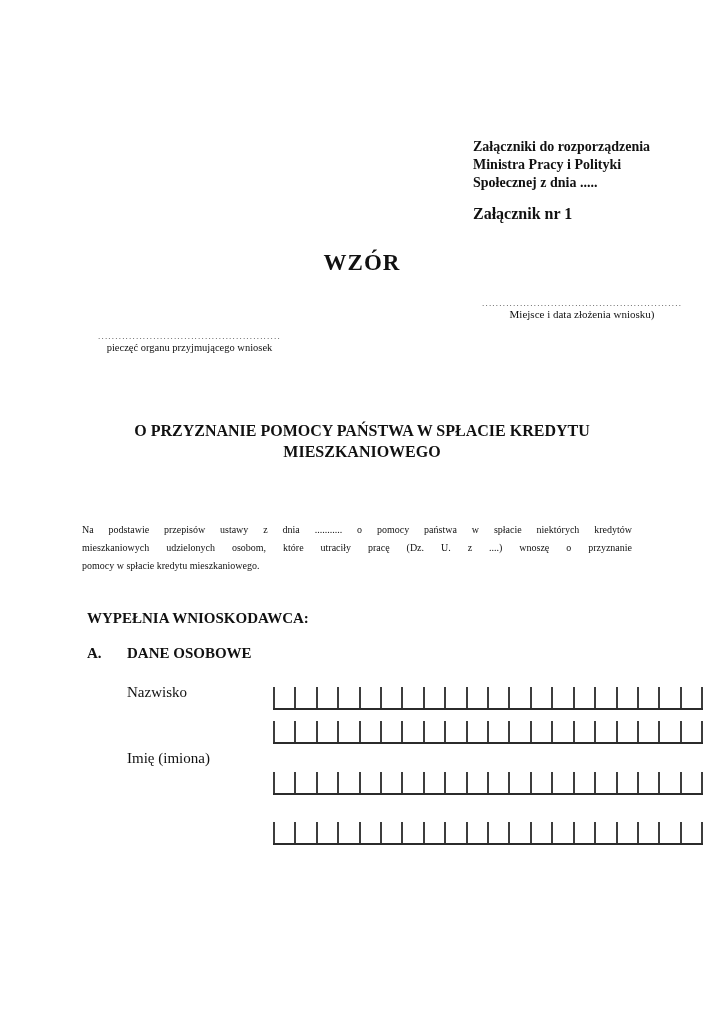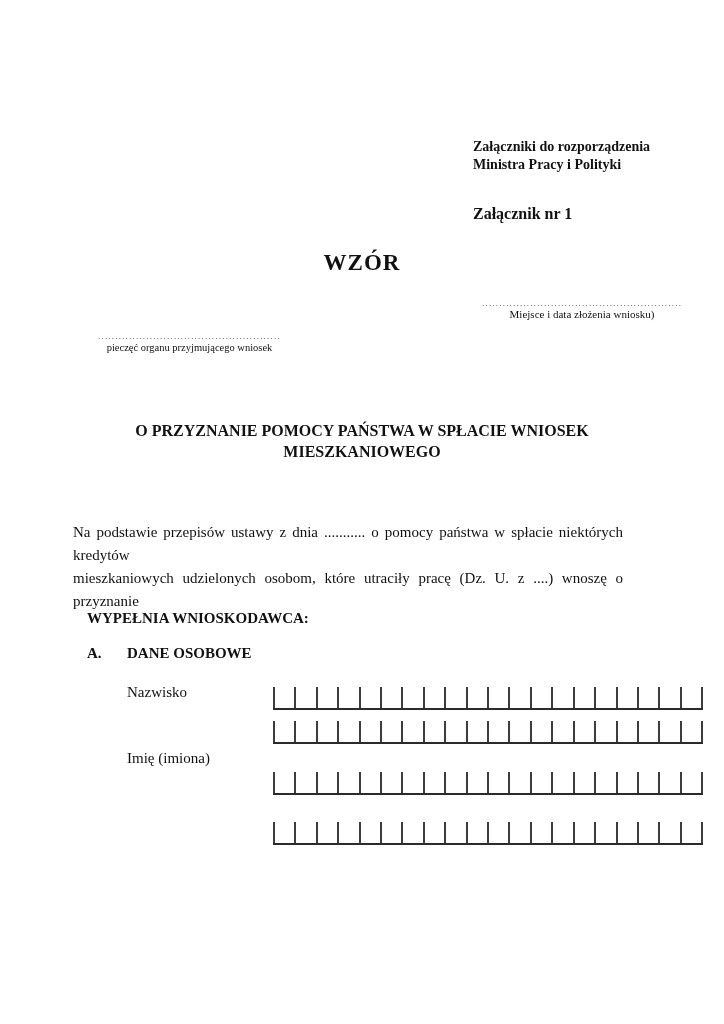--- a/index.html
+++ b/index.html
@@ -47,22 +47,22 @@
   .stamp-caption { font-size: 10.5px; line-height: 13px; }
 
   
   .form-title {
     left: 87px; top: 381px; width: 550px;
     text-align: center; font-weight: bold; font-size: 16px; line-height: 21px;
   }
 
   
   .intro {
-    left: 73px; top: 482px; width: 550px;
-    font-size: 15px; line-height: 23px;
+    left: 82px; top: 482px; width: 550px;
+    font-size: 10px; line-height: 18px;
   }
   .intro .just { text-align: justify; text-align-last: justify; }
 
   
   .filler-header {
     left: 87px; top: 571px;
     font-weight: bold; font-size: 15px;
   }
   .section-a {
     left: 87px; top: 606px;
@@ -89,43 +89,45 @@
   .comb.r4 { top: 783px; }
 </style>
 </head>
 <body>
 
 <div class="page">
 
   <div class="abs annex-note">
     <div>Załączniki do rozporządzenia</div>
     <div>Ministra Pracy i Polityki</div>
+    <div>Społecznej z dnia .....</div>
   </div>
   <div class="abs annex-number">Załącznik nr 1</div>
 
   <div class="abs wzor">WZÓR</div>
 
   <div class="abs dotline-wrap place-date-wrap">
     <div class="dots">..........................................................................................</div>
     <div class="place-date-caption">Miejsce i data złożenia wniosku)</div>
   </div>
 
   <div class="abs dotline-wrap stamp-wrap">
     <div class="dots">..........................................................................................</div>
     <div class="stamp-caption">pieczęć organu przyjmującego wniosek</div>
   </div>
 
   <div class="abs form-title">
-    <div>O PRZYZNANIE POMOCY PAŃSTWA W SPŁACIE WNIOSEK</div>
+    <div>O PRZYZNANIE POMOCY PAŃSTWA W SPŁACIE KREDYTU</div>
     <div>MIESZKANIOWEGO</div>
   </div>
 
   <div class="abs intro">
     <div class="just">Na podstawie przepisów ustawy z dnia ........... o pomocy państwa w spłacie niektórych kredytów</div>
     <div class="just">mieszkaniowych udzielonych osobom, które utraciły pracę (Dz. U. z ....) wnoszę o przyznanie</div>
+    <div>pomocy w spłacie kredytu mieszkaniowego.</div>
   </div>
 
   <div class="abs filler-header">WYPEŁNIA WNIOSKODAWCA:</div>
   <div class="abs section-a">
     <span class="idx">A.</span><span>DANE OSOBOWE</span>
   </div>
 
   <div class="abs field-label label-surname">Nazwisko</div>
   <div class="comb r1">
       <span class="comb-cell"></span>

